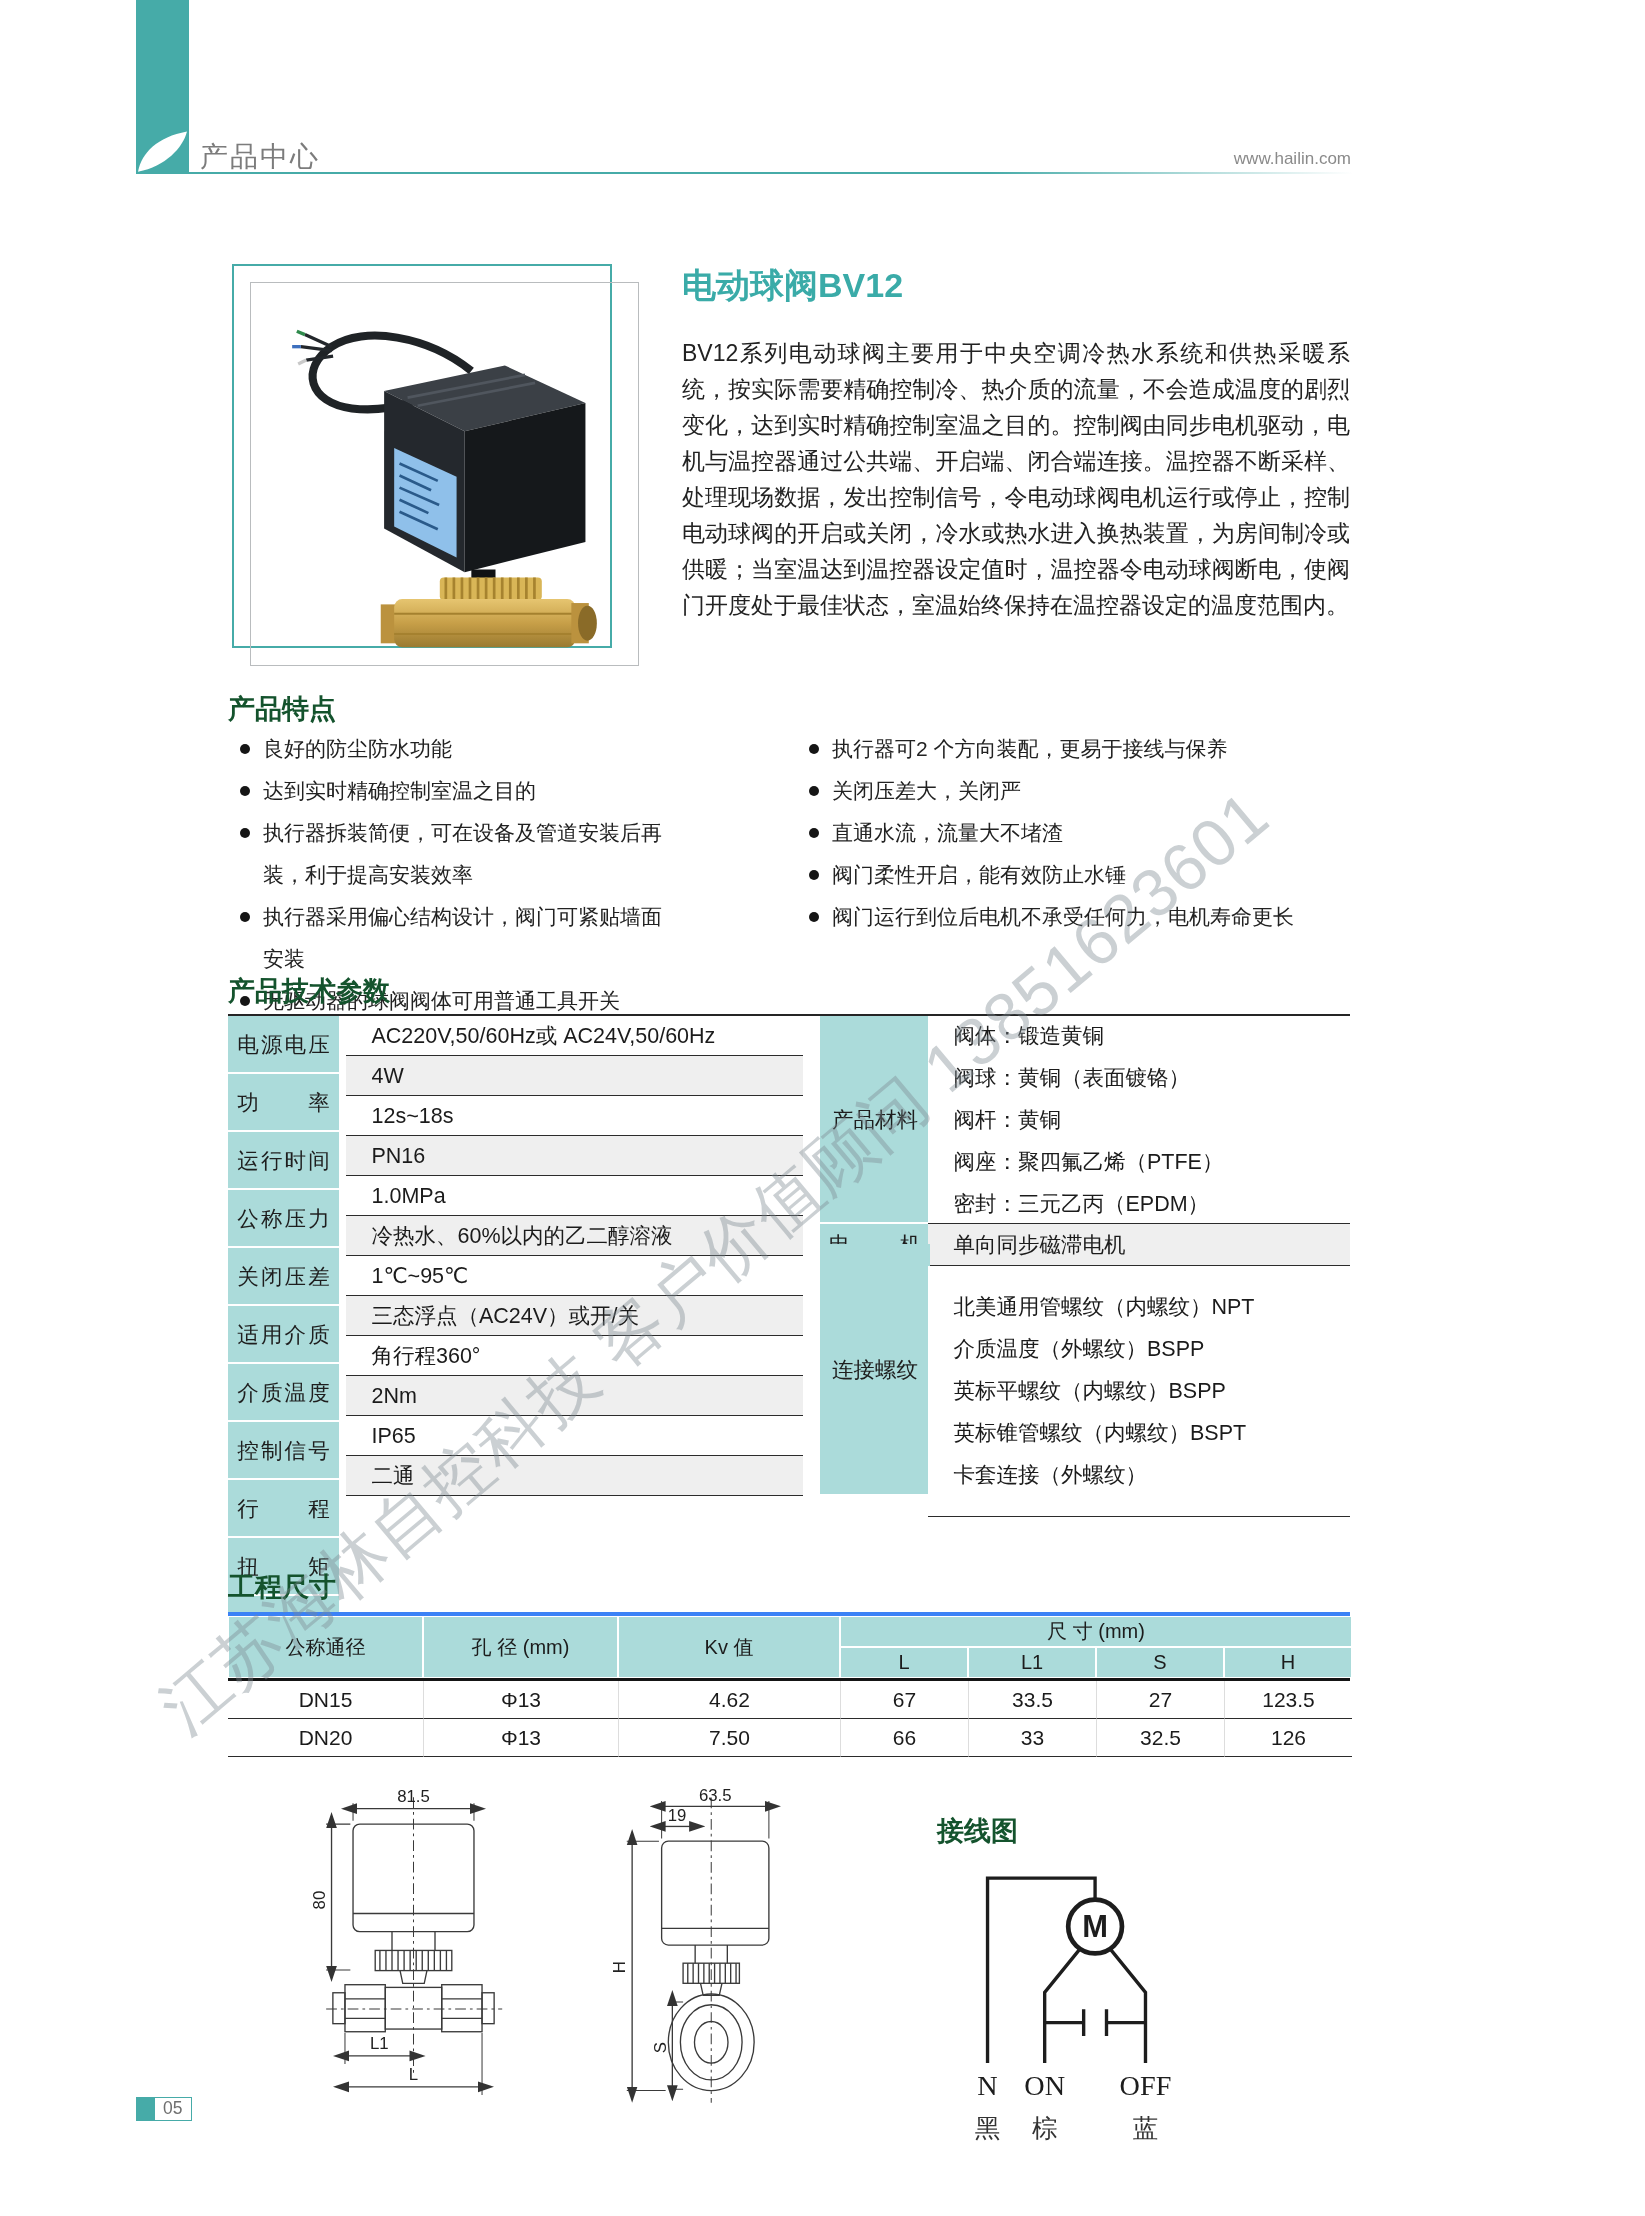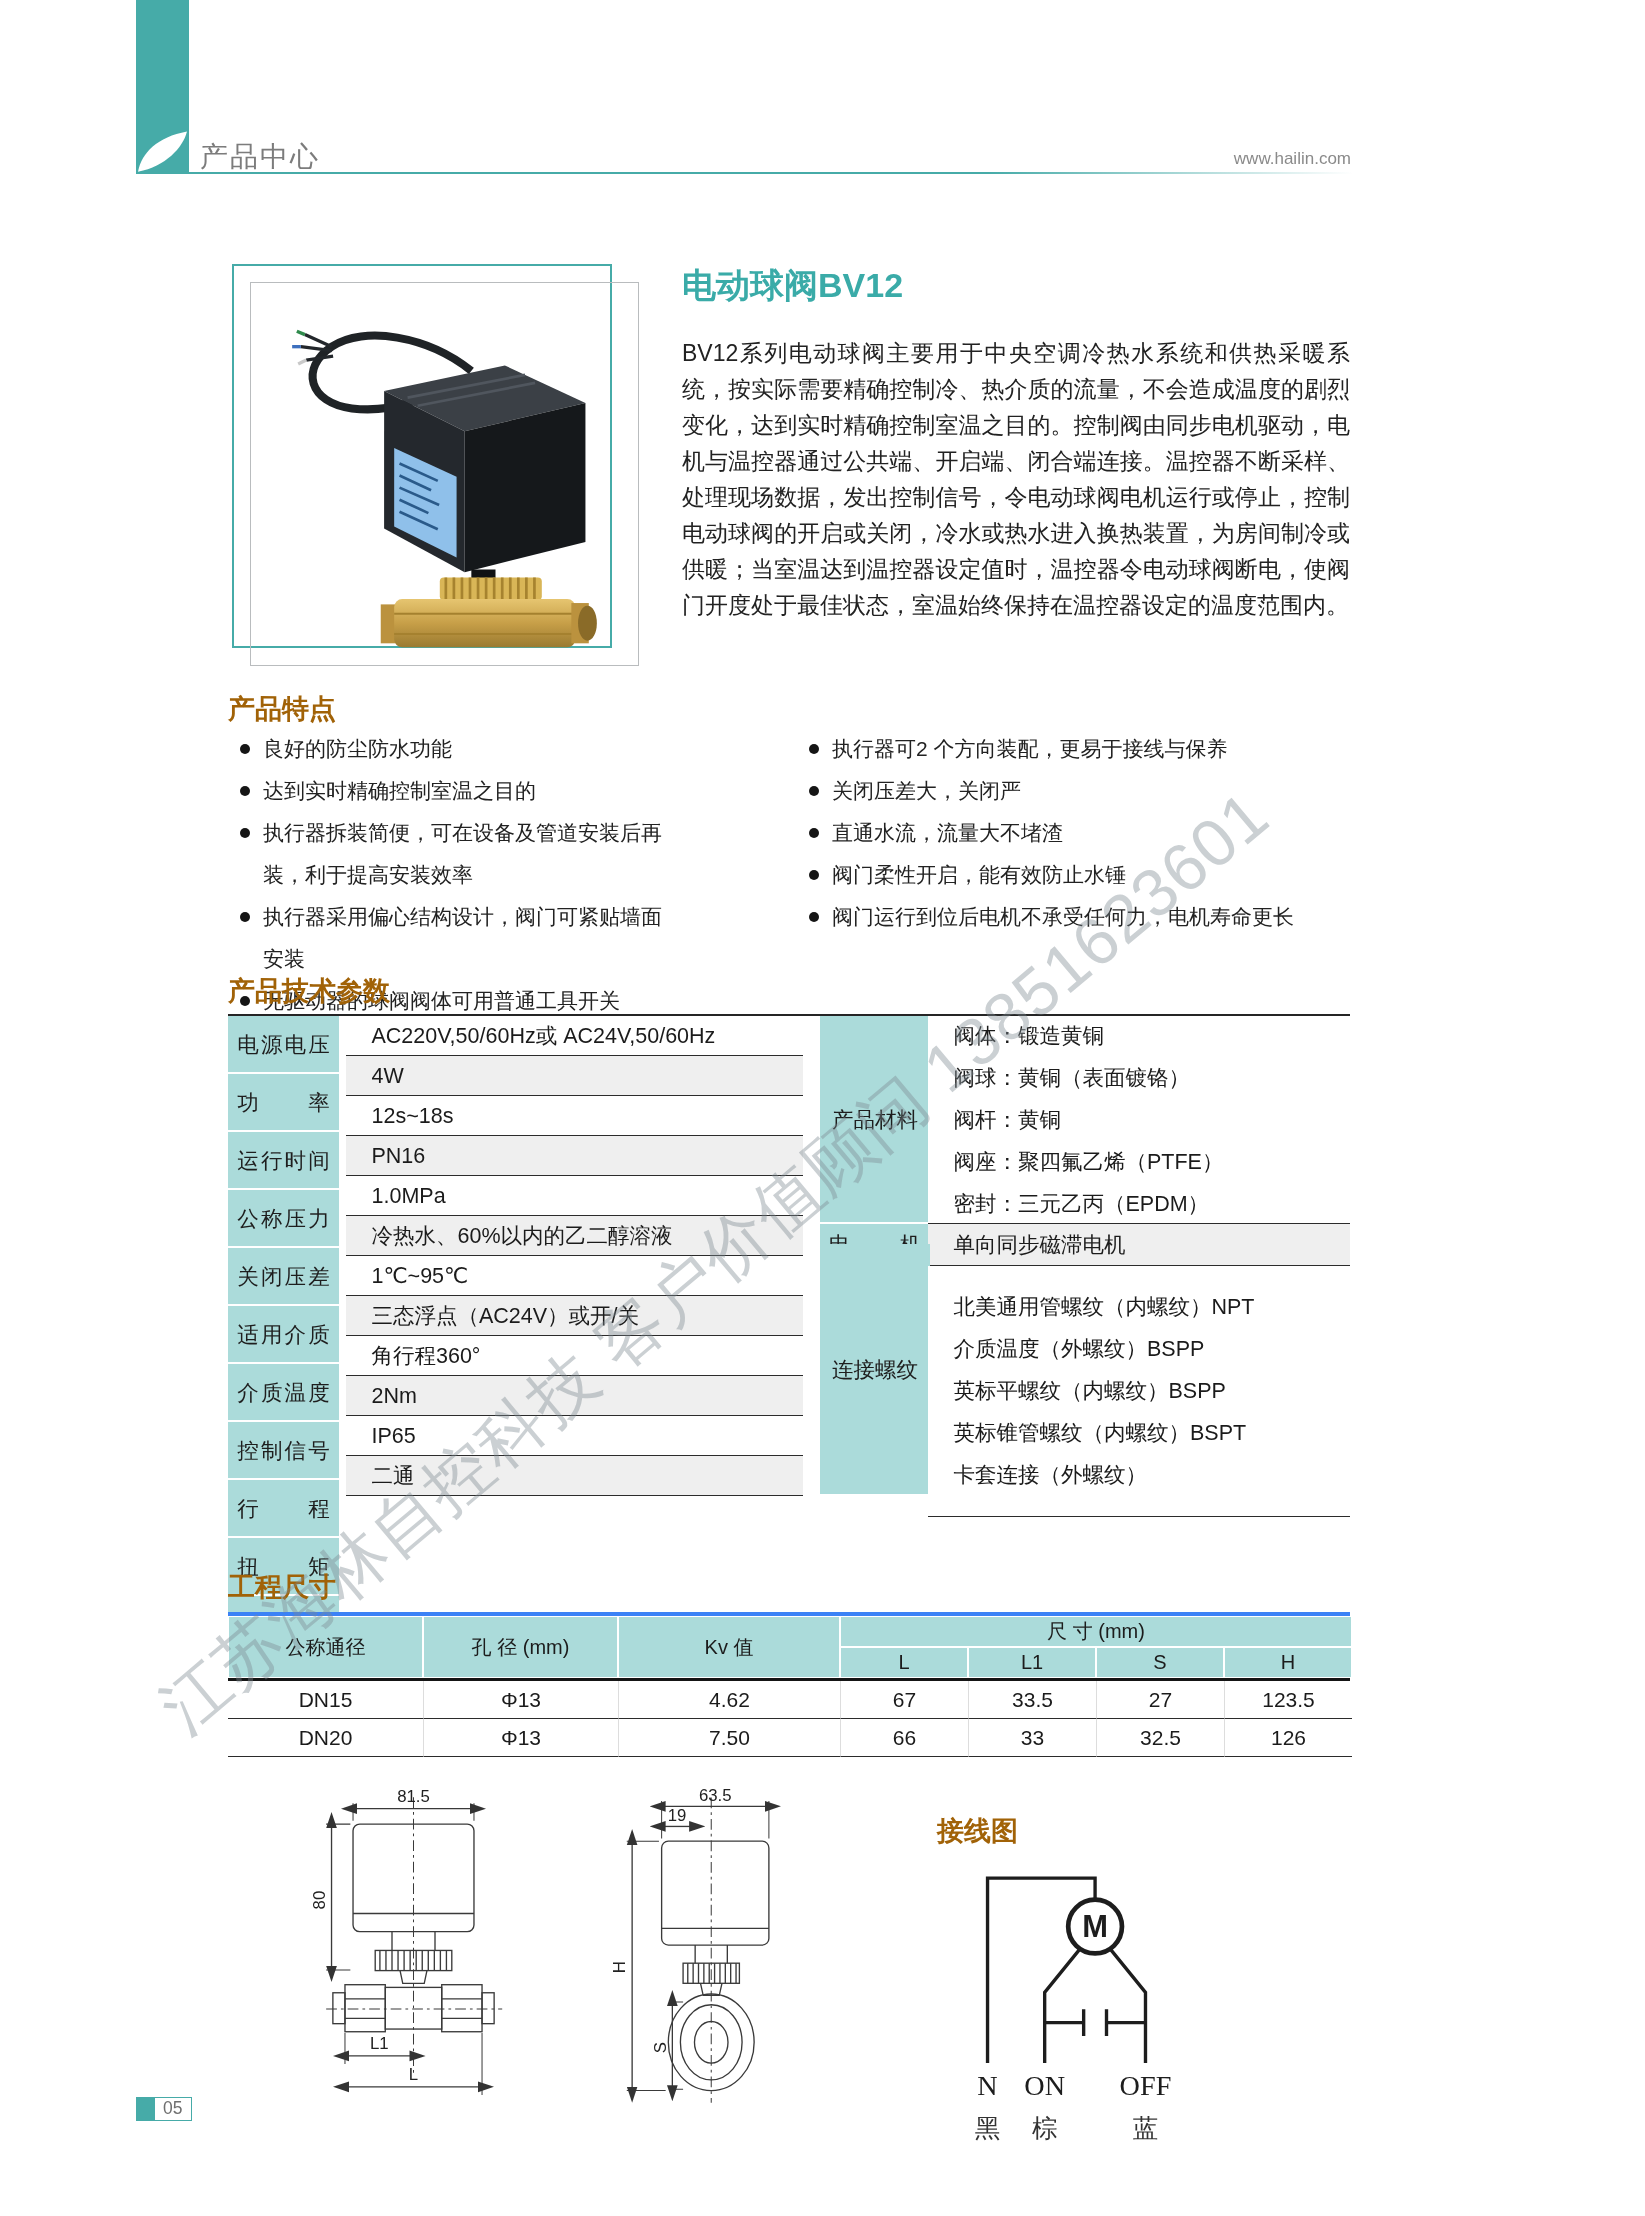--- a/index.html
+++ b/index.html
@@ -18,21 +18,21 @@
   .frame-teal{position:absolute;left:232px;top:264px;width:376px;height:380px;border:2px solid #46aba8;}
   .frame-gray{position:absolute;left:250px;top:282px;width:387px;height:382px;border:1.3px solid #b9bcbe;}
   .photo{position:absolute;left:270px;top:290px;width:349px;height:363px;}
 
   
   .product-title{position:absolute;left:682px;top:263px;font-size:34px;font-weight:bold;color:#3aaba8;}
   .product-desc{position:absolute;left:682px;top:335px;width:668px;font-size:23px;line-height:36px;
                 text-align:justify;color:#222;}
 
   
-  .h2{position:absolute;font-size:27px;font-weight:bold;color:#a16207;}
+  .h2{position:absolute;font-size:27px;font-weight:bold;color:#14532d;}
   ul.feat{position:absolute;margin:0;padding:0;list-style:none;font-size:21px;color:#222;}
   ul.feat li{position:relative;padding-left:27px;line-height:42px;}
   ul.feat li::before{content:"";position:absolute;left:4px;top:16px;width:10px;height:10px;border-radius:50%;background:#151515;}
   .feat-left{left:236px;top:728px;width:443px;}
   .feat-right{left:805px;top:728px;width:638px;}
 
   
   .tp-top{position:absolute;left:228px;top:1014px;width:1122px;height:2px;background:#252525;}
   .tp-col{position:absolute;}
   .tp-label{height:56px;margin-bottom:2px;background:#abdbda;display:flex;align-items:center;justify-content:center;

